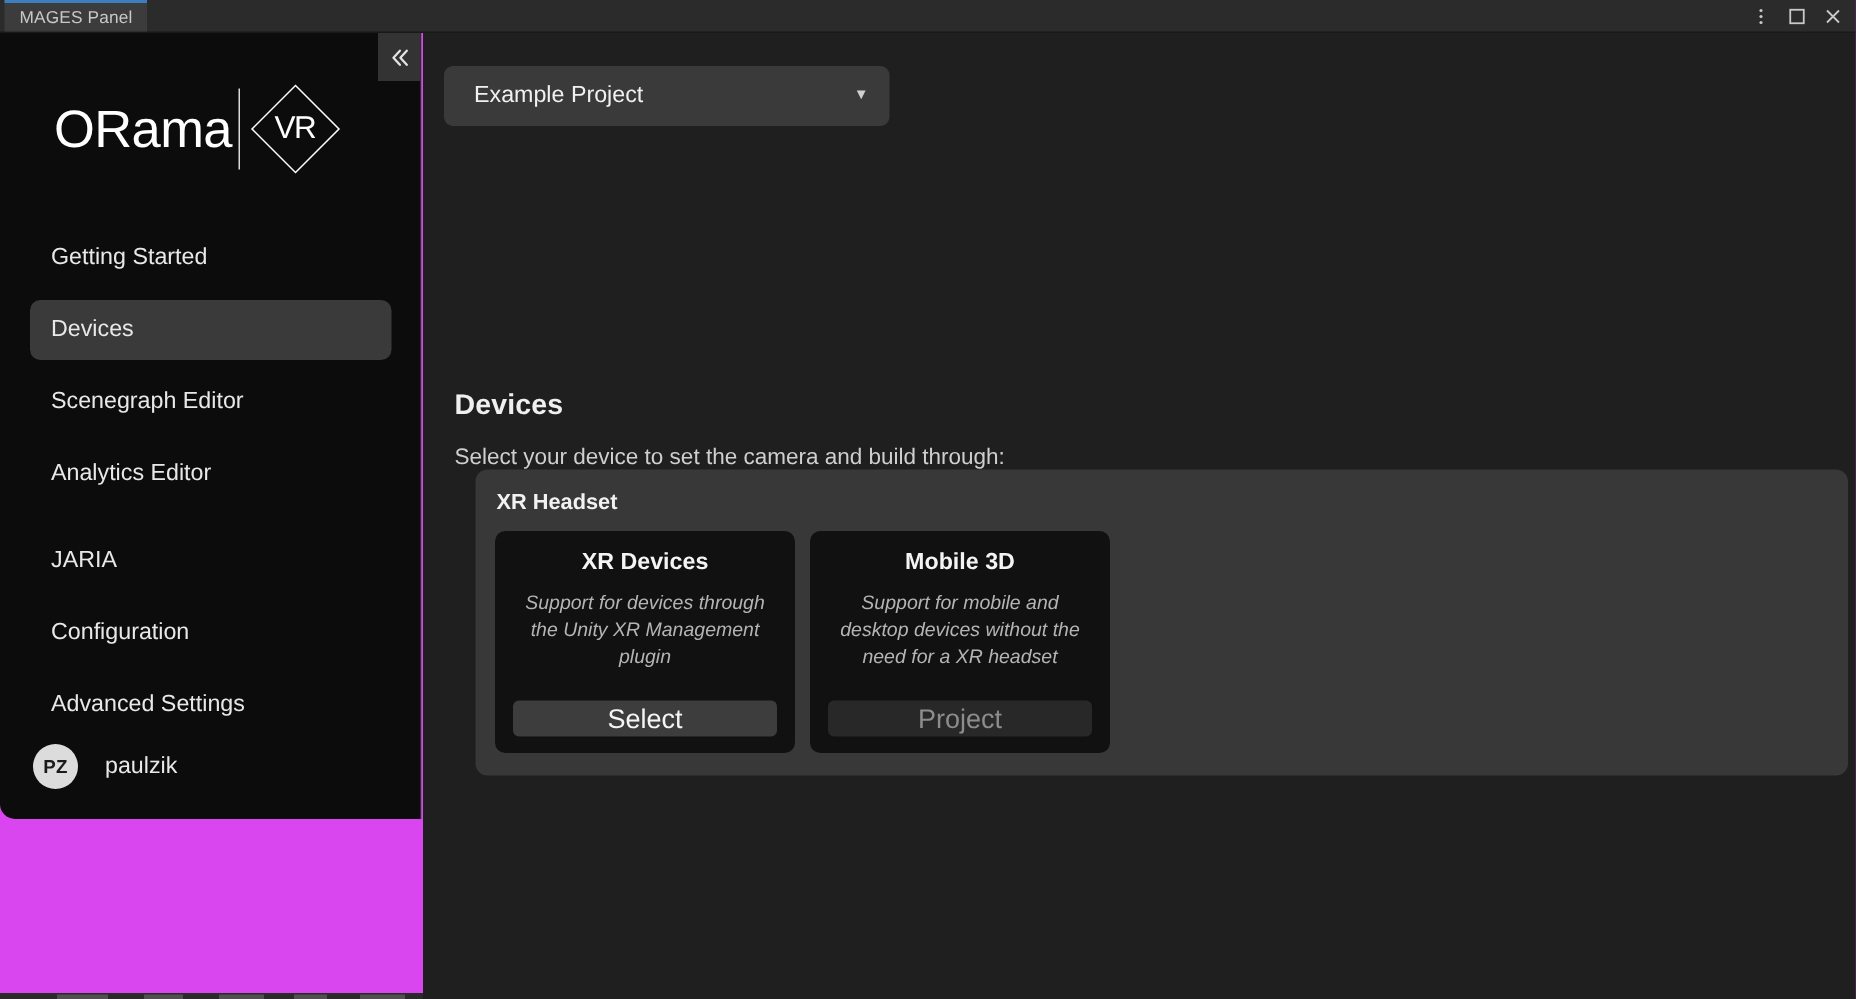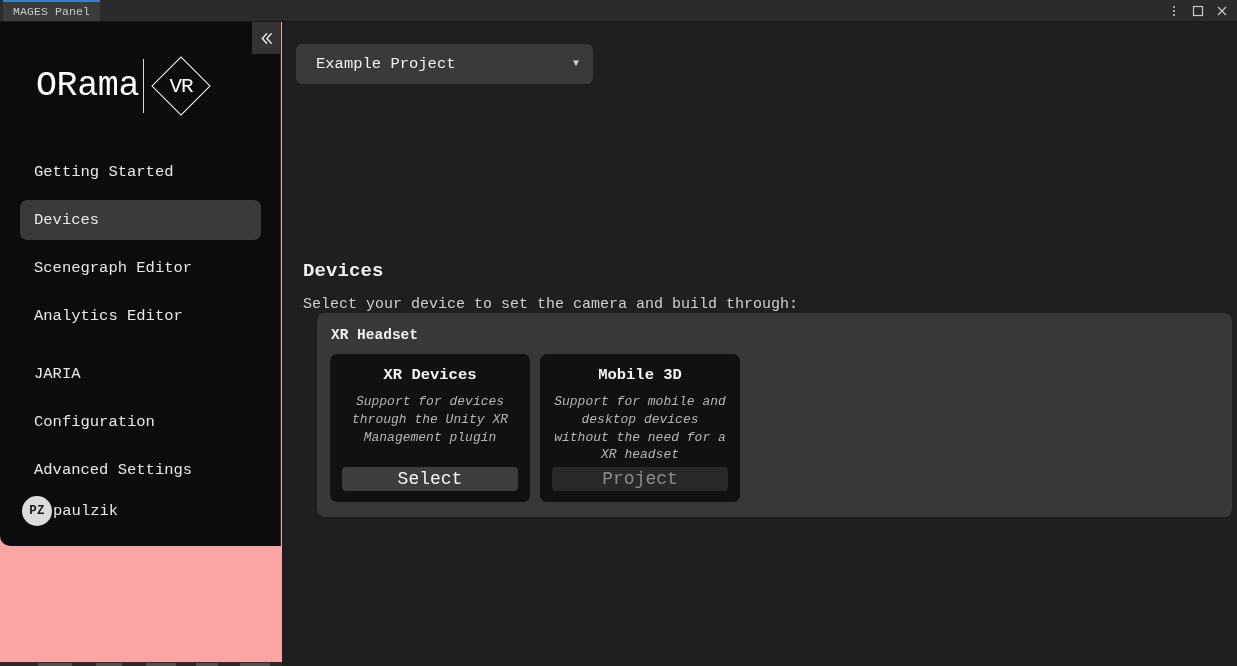--- a/index.html
+++ b/index.html
@@ -9,23 +9,22 @@
     height: 666px;
     background: #1a1a1a;
     font-family: "Liberation Sans", sans-serif;
     overflow: hidden;
   }
 
   #app {
     position: relative;
     width: 1237px;
     height: 666px;
-    background: #fca5a5;
+    background: #d946ef;
     overflow: hidden;
-    font-family: Liberation Mono, monospace;
   }
 
   
   .titlebar {
     position: absolute;
     top: 0; left: 0;
     width: 1237px;
     height: 22px;
     background: #2b2b2b;
     border-bottom: 1px solid #191919;
@@ -162,21 +161,21 @@
     background: #dcdcdc;
     color: #1a1a1a;
     font-size: 12.5px;
     font-weight: 700;
     display: flex;
     align-items: center;
     justify-content: center;
     letter-spacing: .2px;
   }
   .user-name {
-    margin-left: 1px;
+    margin-left: 18px;
     color: #e8e8e8;
     font-size: 15.5px;
   }
 
   
   .content {
     position: absolute;
     top: 22px; left: 282px;
     width: 955px;
     height: 644px;

